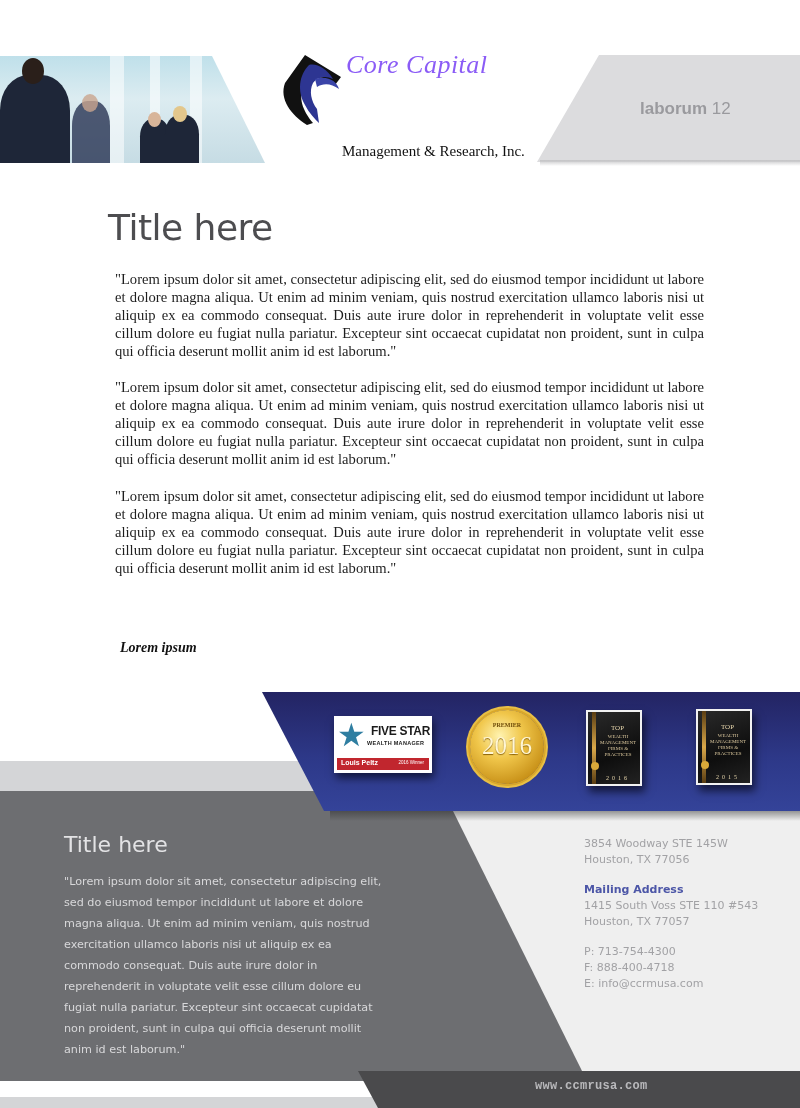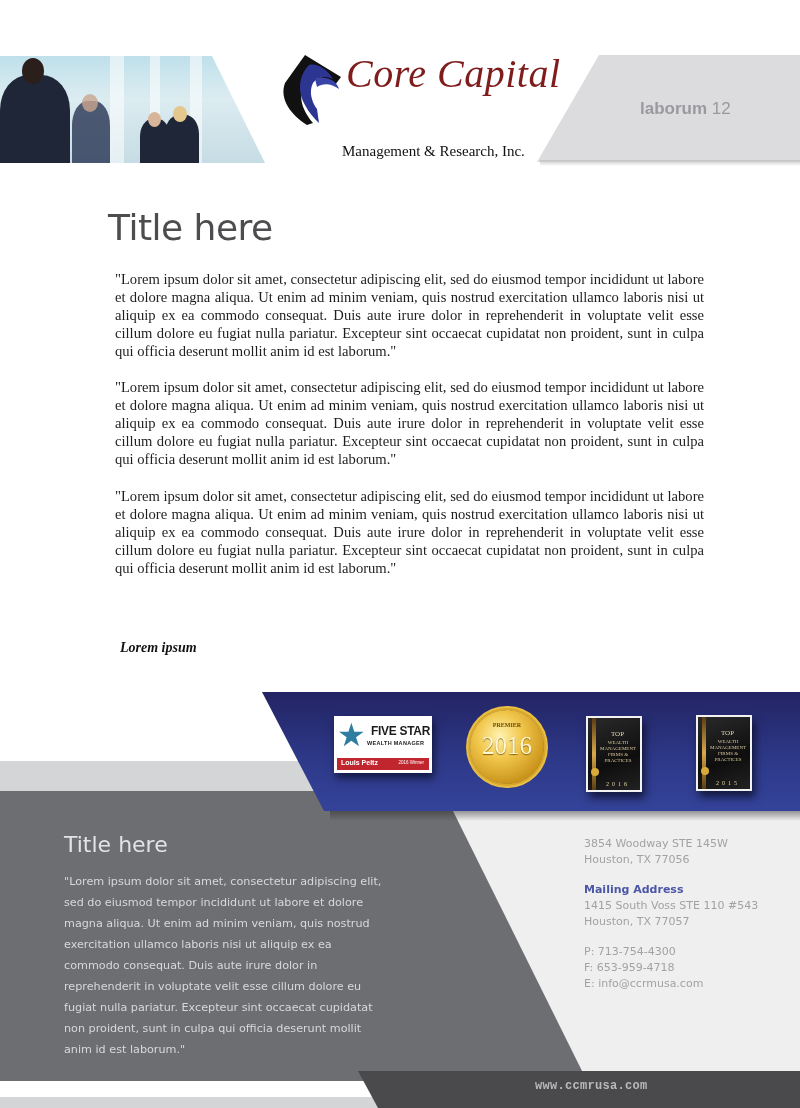--- a/index.html
+++ b/index.html
@@ -10,21 +10,21 @@
   .photo { left:0; top:56px; width:265px; height:107px; overflow:hidden;
     clip-path: polygon(0 0, 212px 0, 265px 107px, 0 107px);
     background: linear-gradient(180deg, #bfe0ea 0%, #dcecf1 40%, #c6dce4 100%);
     box-shadow: 0 4px 6px rgba(0,0,0,0.25); }
   .photo .pane { position:absolute; top:0; bottom:0; background:rgba(255,255,255,0.55); }
   .person { position:absolute; bottom:0; background:#1e2638; border-radius:40% 40% 0 0; }
   .head { position:absolute; border-radius:50%; }
 
   
   .logo-mark { left:279px; top:55px; width:62px; height:70px; }
-  .logo-title { left:346px; top:50px; font-family:"Liberation Serif", serif; font-style:italic; font-size:40px; color:#7f1d1d; letter-spacing:0.5px; white-space:nowrap; }
+  .logo-title { left:346px; top:50px; font-family:"Liberation Serif", serif; font-style:italic; font-size:26px; color:#8b5cf6; letter-spacing:0.5px; white-space:nowrap; }
   .logo-sub { left:342px; top:95px; font-family:"Liberation Serif", serif; font-size:15px; color:#111; white-space:nowrap;margin-top:48px; }
 
   
   .date-tab { left:537px; top:55px; width:263px; height:107px; background:#dcdcde;
     clip-path: polygon(62px 0, 263px 0, 263px 107px, 0 107px);
     }
   .date-shadow { left:540px; top:160px; width:260px; height:6px; background:linear-gradient(#c5c5c7, rgba(255,255,255,0)); }
   .date-text { left:640px; top:99px; font-size:17px; color:#9a9a9e; white-space:nowrap; }
   .date-text b { font-weight:bold; }
 
@@ -61,21 +61,21 @@
   .fs-bar { position:absolute; left:3px; right:3px; bottom:3px; height:12px; background:#c1262e; }
   .fs-name { position:absolute; left:4px; top:1px; font-size:7px; font-weight:bold; color:#fff; }
   .fs-year { position:absolute; right:5px; top:2px; font-size:4.5px; color:#fff; }
 
   .award-seal { left:470px; top:710px; width:74px; height:74px; border-radius:50%;
     background: radial-gradient(circle at 40% 35%, #fff3b0 0%, #f0c64a 35%, #c99219 75%, #a97810 100%);
     box-shadow: 0 0 0 2px #d9a72a, 0 0 0 4px #e8bf45; }
   .seal-top { position:absolute; left:0; right:0; top:12px; text-align:center; font-family:"Liberation Serif", serif; font-size:6px; font-weight:bold; color:#6d4a08; }
   .seal-year { position:absolute; left:0; right:0; top:22px; text-align:center; font-family:"Liberation Serif", serif; font-size:25px; color:#fff6d4; text-shadow:0 1px 1px #8a6208; }
 
-  .award-mag { width:52px; height:72px; background:linear-gradient(160deg, #2a2a2a 0%, #0e0e0e 60%, #222 100%); border:2px solid #f2f2f2; box-shadow:3px 6px 8px rgba(0,0,10,0.6);margin-top:6px; }
+  .award-mag { width:52px; height:72px; background:linear-gradient(160deg, #2a2a2a 0%, #0e0e0e 60%, #222 100%); border:2px solid #f2f2f2; box-shadow:3px 6px 8px rgba(0,0,10,0.6); }
   .mag1 { left:586px; top:710px; }
   .mag2 { left:696px; top:709px; }
   .mag-stripe { position:absolute; left:4px; top:0; bottom:0; width:4px; background:linear-gradient(#5a3d12, #d9a84a, #5a3d12); }
   .mag-top { position:absolute; left:9px; right:2px; top:12px; text-align:center; font-family:"Liberation Serif", serif; font-size:7px; color:#e8d7ad; line-height:8px; }
   .mag-mid { position:absolute; left:10px; right:2px; top:22px; text-align:center; font-family:"Liberation Serif", serif; font-size:5px; color:#d9c69c; line-height:6px; }
   .mag-year { position:absolute; left:10px; right:2px; bottom:3px; text-align:center; font-family:"Liberation Serif", serif; font-size:6px; letter-spacing:3px; color:#e8d7ad; }
   .mag-seal { position:absolute; left:3px; bottom:14px; width:8px; height:8px; border-radius:50%; background:#d9a93a; }
 
   
   .lower-title { left:64px; top:832px; font-size:22px; color:#e3e3e5; font-family:"DejaVu Sans", sans-serif; font-weight:normal; white-space:nowrap; }
@@ -168,15 +168,15 @@
 
 <div class="abs contact">
   <div class="t">3854 Woodway STE 145W</div>
   <div class="t">Houston, TX 77056</div>
   <div class="gap"></div>
   <div class="h">Mailing Address</div>
   <div class="t">1415 South Voss STE 110 #543</div>
   <div class="t">Houston, TX 77057</div>
   <div class="gap"></div>
   <div class="t">P: 713-754-4300</div>
-  <div class="t">F: 653-959-4718</div>
+  <div class="t">F: 888-400-4718</div>
   <div class="t">E: info@ccrmusa.com</div>
 </div>
 
 </body></html>

